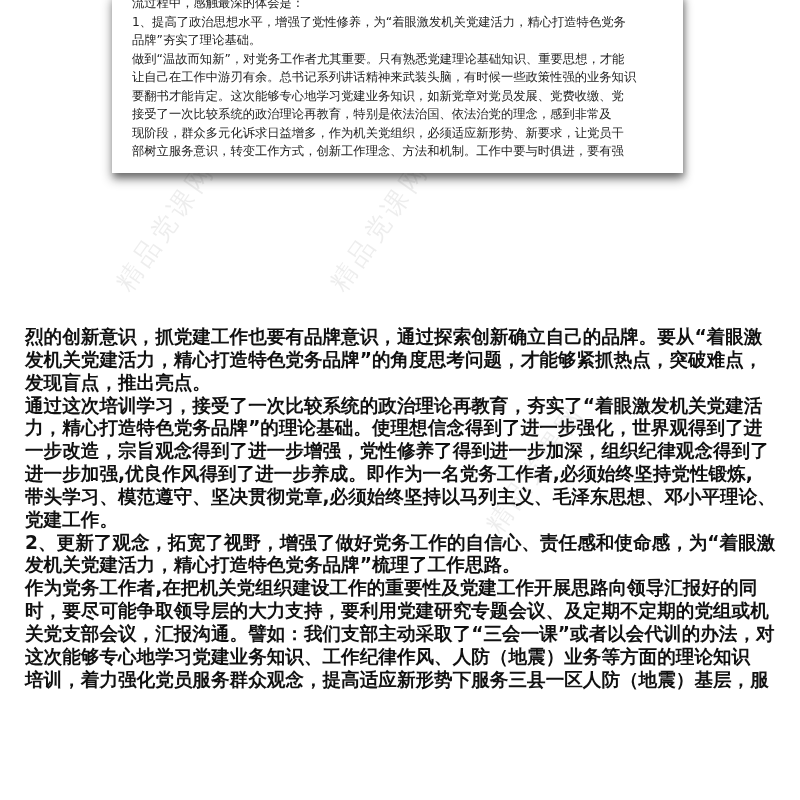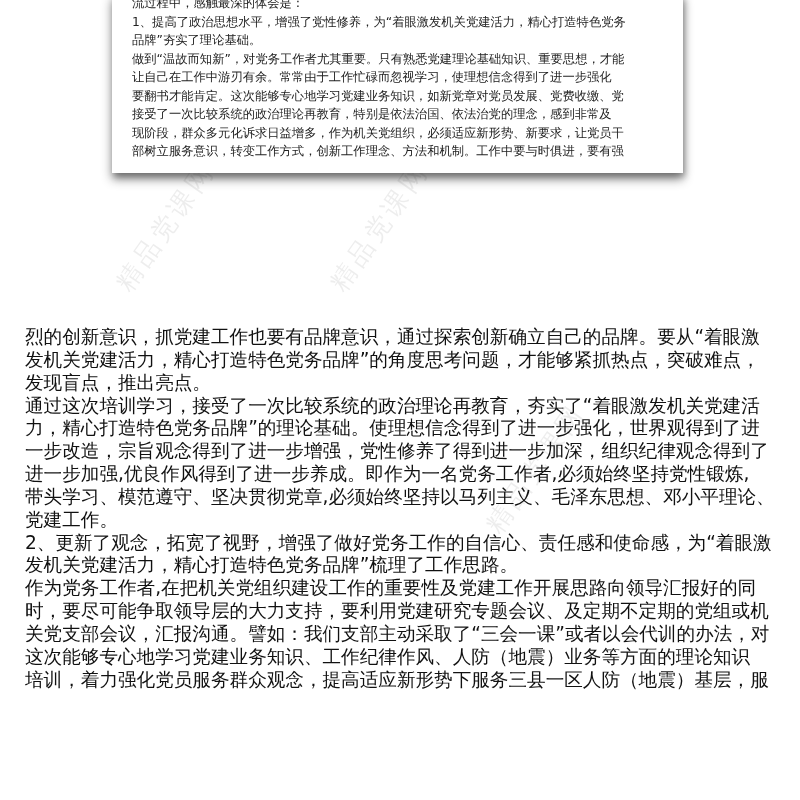--- a/index.html
+++ b/index.html
@@ -14,21 +14,21 @@
     box-shadow: 0 6px 10px rgba(0,0,0,0.45), 2px 4px 6px rgba(0,0,0,0.25);
     overflow: hidden;
   }
   .preview-text {
     position: absolute; left: 20px; top: 0; width: 530px;
     font-size: 12.3px; line-height: 18.5px; color: #222;
   }
   .preview-text .line { white-space: nowrap; height: 18.5px; }
   .body-text {
     position: absolute; left: 25px; top: 326px; width: 760px;
-    font-size: 18.6px; line-height: 22.85px; color: #111;
+    font-size: 18.6px; line-height: 22.85px; color: #111; font-weight: bold;
   }
   .body-text .line { white-space: nowrap; height: 22.85px; }
   .watermark {
     position: absolute; font-size: 26px; color: rgba(0,0,0,0.07);
     transform: rotate(-55deg); transform-origin: left top;
     white-space: nowrap; letter-spacing: 4px; pointer-events: none;
   }
 </style>
 </head>
 <body>
@@ -38,21 +38,21 @@
   <div class="watermark" style="left:322px; top:278px;">精品党课网</div>
   <div class="watermark" style="left:478px; top:520px;">精品党课网</div>
 </div>
 
 <div class="preview-card">
   <div class="preview-text">
     <div class="line">流过程中，感触最深的体会是：</div>
     <div class="line">1、提高了政治思想水平，增强了党性修养，为“着眼激发机关党建活力，精心打造特色党务</div>
     <div class="line">品牌”夯实了理论基础。</div>
     <div class="line">做到“温故而知新”，对党务工作者尤其重要。只有熟悉党建理论基础知识、重要思想，才能</div>
-    <div class="line">让自己在工作中游刃有余。常常由于工作忙碌而忽视学习，使理想信念得到了进一步强化</div>
+    <div class="line">让自己在工作中游刃有余。总书记系列讲话精神来武装头脑，有时候一些政策性强的业务知识</div>
     <div class="line">要翻书才能肯定。这次能够专心地学习党建业务知识，如新党章对党员发展、党费收缴、党</div>
     <div class="line">接受了一次比较系统的政治理论再教育，特别是依法治国、依法治党的理念，感到非常及</div>
     <div class="line">现阶段，群众多元化诉求日益增多，作为机关党组织，必须适应新形势、新要求，让党员干</div>
     <div class="line">部树立服务意识，转变工作方式，创新工作理念、方法和机制。工作中要与时俱进，要有强</div>
   </div>
 </div>
 
 <div class="body-text">
   <div class="line">烈的创新意识，抓党建工作也要有品牌意识，通过探索创新确立自己的品牌。要从“着眼激</div>
   <div class="line">发机关党建活力，精心打造特色党务品牌”的角度思考问题，才能够紧抓热点，突破难点，</div>

